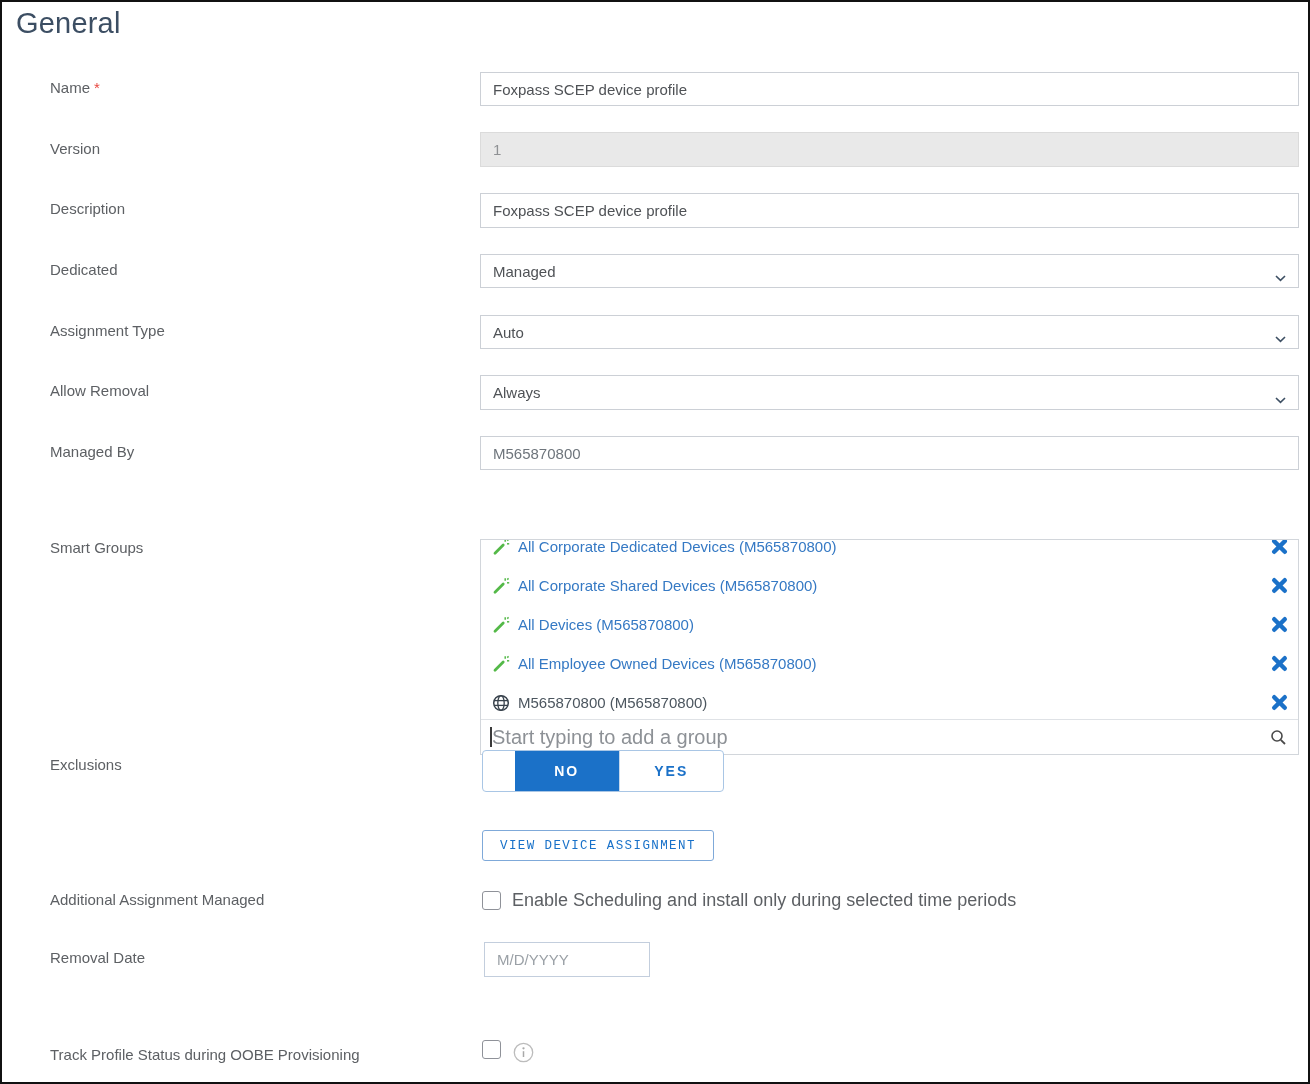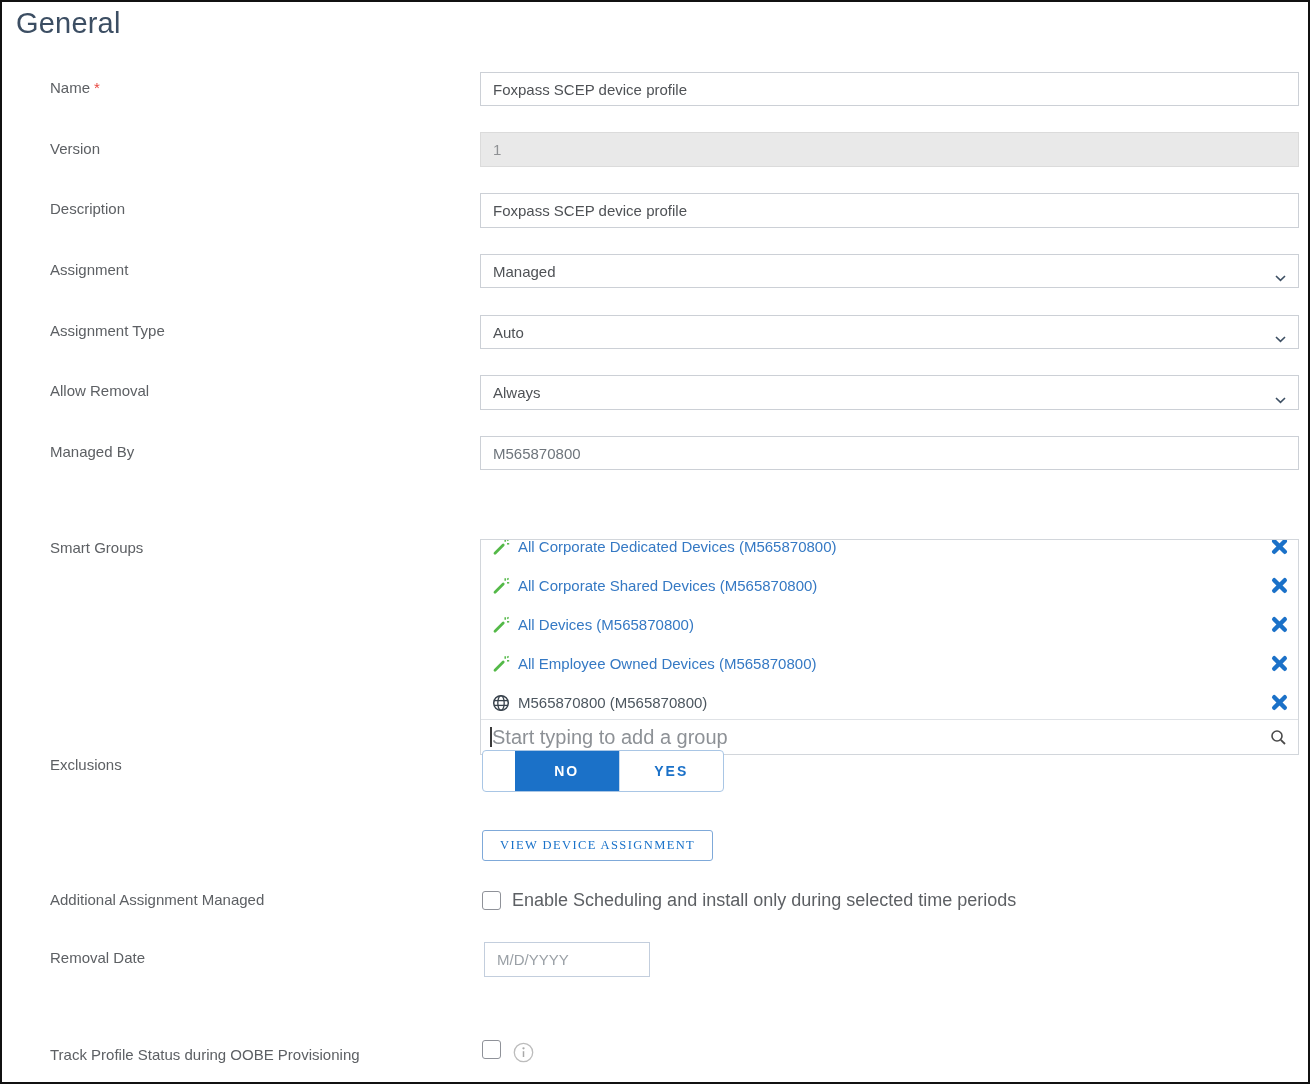--- a/index.html
+++ b/index.html
@@ -58,21 +58,21 @@
   }
   .toggle .seg {
     flex:1; display:flex; align-items:center; justify-content:center;
     font-size:14px; font-weight:700; letter-spacing:2px; cursor:pointer; color:#1b71c8;
   }
   .toggle .seg.on { background:#1b71c8; color:#fff; }
   .toggle .seg.off { border-left:1px solid #c7d8ec; }
   .vda-btn {
     position:absolute; left:480px; top:828px; height:31px; padding:0 17px;
     background:#fff; border:1px solid #7fa9d9; border-radius:3px;
-    font-family:Liberation Serif, serif; font-size:12.5px; letter-spacing:1.4px;
+    font-family:Liberation Mono, monospace; font-size:12.5px; letter-spacing:1.4px;
     color:#1871c9; cursor:pointer; display:flex; align-items:center;
   }
   .checkbox {
     position:absolute; width:19px; height:19px; border:1px solid #8f9299; border-radius:3px;
     background:#fff; cursor:pointer;
   }
   .chk-label { position:absolute; left:510px; font-size:18px; color:#5d6064; line-height:20px; }
   .info-icon { position:absolute; left:511px; top:1040px; cursor:pointer; }
 </style>
 </head>
@@ -92,21 +92,21 @@
   <div class="label" style="top:137px">Version</div>
   <div class="fld" style="top:130px;height:35px">
     <input class="text-input disabled-input" type="text" disabled="" value="1" style="">
   </div>
 
   <div class="label" style="top:197px">Description</div>
   <div class="fld" style="top:191px;height:35px">
     <input class="text-input" type="text" value="Foxpass SCEP device profile" style="">
   </div>
 
-  <div class="label" style="top:258px">Assignment</div>
+  <div class="label" style="top:258px">Dedicated</div>
   <div class="fld" style="top:252px;height:34px">
     <div class="select">
       <span>Managed</span>
       <span class="chev">
         <svg width="11" height="7" viewBox="0 0 11 7">
             <polyline points="1,1 5.5,5.3 10,1" fill="none" stroke="#3d4f63" stroke-width="1.6"></polyline>
           </svg>
       </span>
     </div>
   </div>

